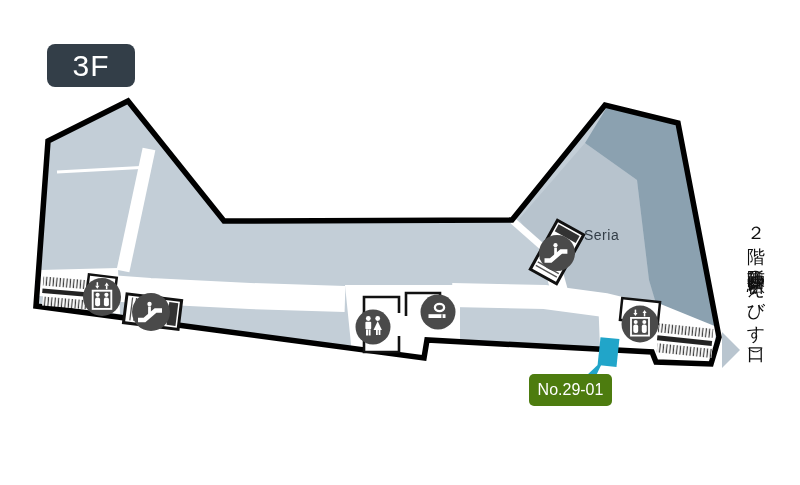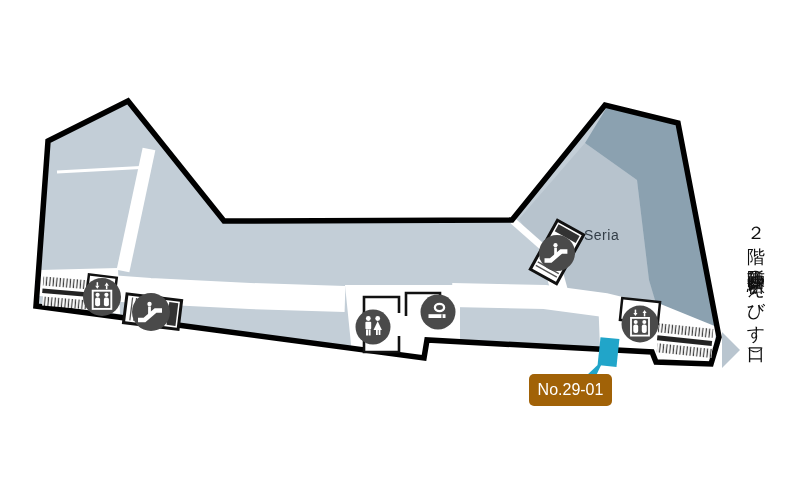--- a/index.html
+++ b/index.html
@@ -5,21 +5,21 @@
   html,body{margin:0;padding:0;background:#fff;}
   .stage{position:relative;width:800px;height:485px;background:#fff;overflow:hidden;
          font-family:"Liberation Sans","DejaVu Sans",sans-serif;}
   svg{position:absolute;left:0;top:0;}
   .floor-badge{position:absolute;left:47px;top:44px;width:88px;height:43px;
       background:#333e48;border-radius:8px;color:#fff;font-size:30px;
       display:flex;align-items:center;justify-content:center;letter-spacing:1px;}
   .store-label{position:absolute;left:584px;top:227px;font-size:14px;color:#333e48;
       letter-spacing:.5px;}
   .booth-tag{position:absolute;left:529px;top:374px;width:83px;height:32px;
-      background:#a16207;border-radius:5px;color:#fff;font-size:16px;
+      background:#4d7c0f;border-radius:5px;color:#fff;font-size:16px;
       display:flex;align-items:center;justify-content:center;}
   .booth-pointer{position:absolute;left:586px;top:359px;width:18px;height:17px;
       background:#21a5c9;clip-path:polygon(0% 100%,100% 0%,55% 100%);}
   .exit-label{position:absolute;left:744px;top:213px;height:280px;
       writing-mode:vertical-rl;font-size:18px;color:#0f0f0f;letter-spacing:2px;
       font-family:"DejaVu Sans","Liberation Sans",sans-serif;}
 </style>
 </head>
 <body>
 
@@ -158,20 +158,23 @@
       <rect x="1.8" y="0.6" width="4.9" height="8.4" rx="2"></rect>
     </g>
     <rect x="-9" y="-6.1" width="18" height="17.7" fill="none" stroke="#fff" stroke-width="1.8"></rect>
   </g>
 
   <rect x="599" y="338" width="19" height="28" fill="#21a5c9" transform="rotate(6 608 352)"></rect>
 
   <polygon points="722,332 740,350 722,368" fill="#b9c5cf"></polygon>
 </svg>
 
+<div class="floor-badge">
+  <span>3F</span>
+</div>
 
 <div class="store-label">Seria</div>
 
 <div class="booth-pointer"></div>
 <div class="booth-tag">
   <span>No.29-01</span>
 </div>
 
 <div class="exit-label">２階　阪神西宮駅（えびす口）</div>
 

